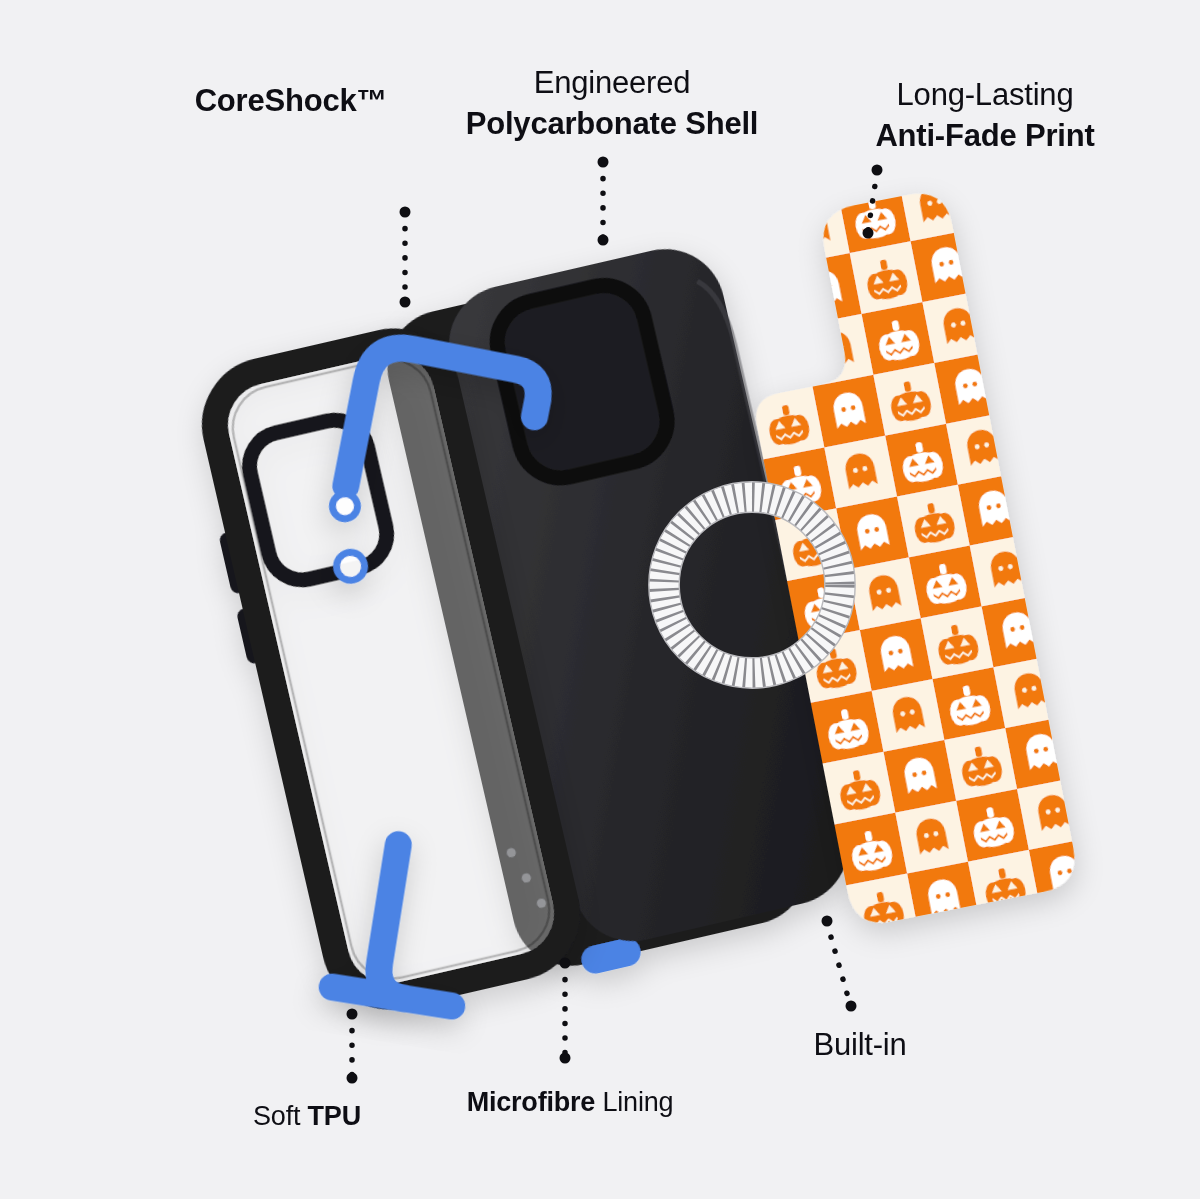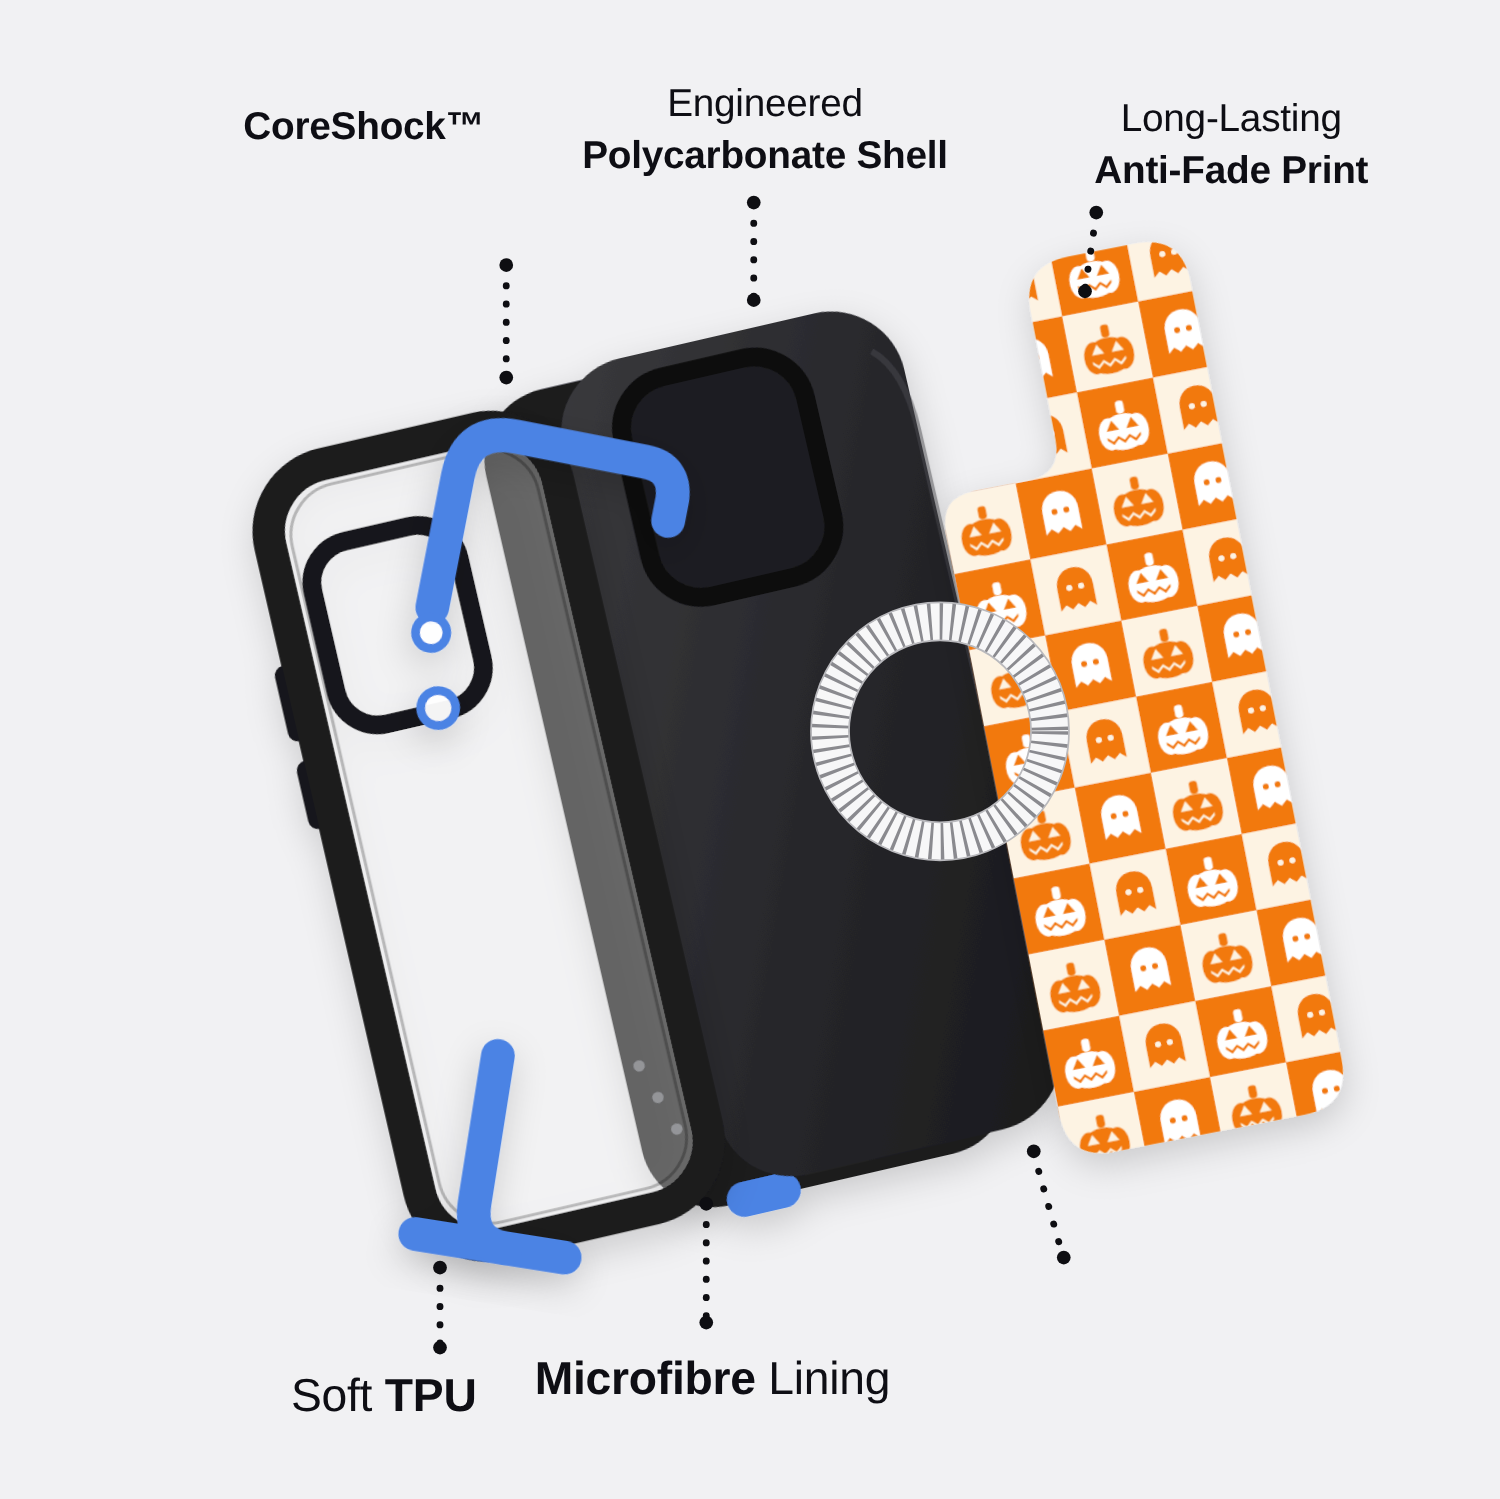--- a/index.html
+++ b/index.html
@@ -15,21 +15,21 @@
   .callout{
     position:absolute;
     transform:translateX(-50%);
     text-align:center;
     font-size:31px;
     line-height:41px;
     white-space:nowrap;
     color:#0e0e14;
     letter-spacing:-0.2px;
   }
-  .callout.big{font-size:37px;text-align:center;}
+  .callout.big{font-size:27px;text-align:center;}
   .b{font-weight:700;}
 </style>
 </head>
 <body>
 
 <div class="stage">
 
   <svg class="art" width="1200" height="1199" viewBox="0 0 1200 1199">
     <defs>
       <filter id="soft" x="-30%" y="-30%" width="160%" height="160%">
@@ -202,15 +202,16 @@
     <span>Soft</span>
     <span class="b">TPU</span>
   </div>
 
   <div class="callout big" style="left:570px;top:1082px">
     <span class="b">Microfibre</span>
     <span>Lining</span>
   </div>
 
   <div class="callout" style="left:860px;top:1024px">
+    <div>Built-in</div>
   </div>
 
 </div>
 
 </body></html>

